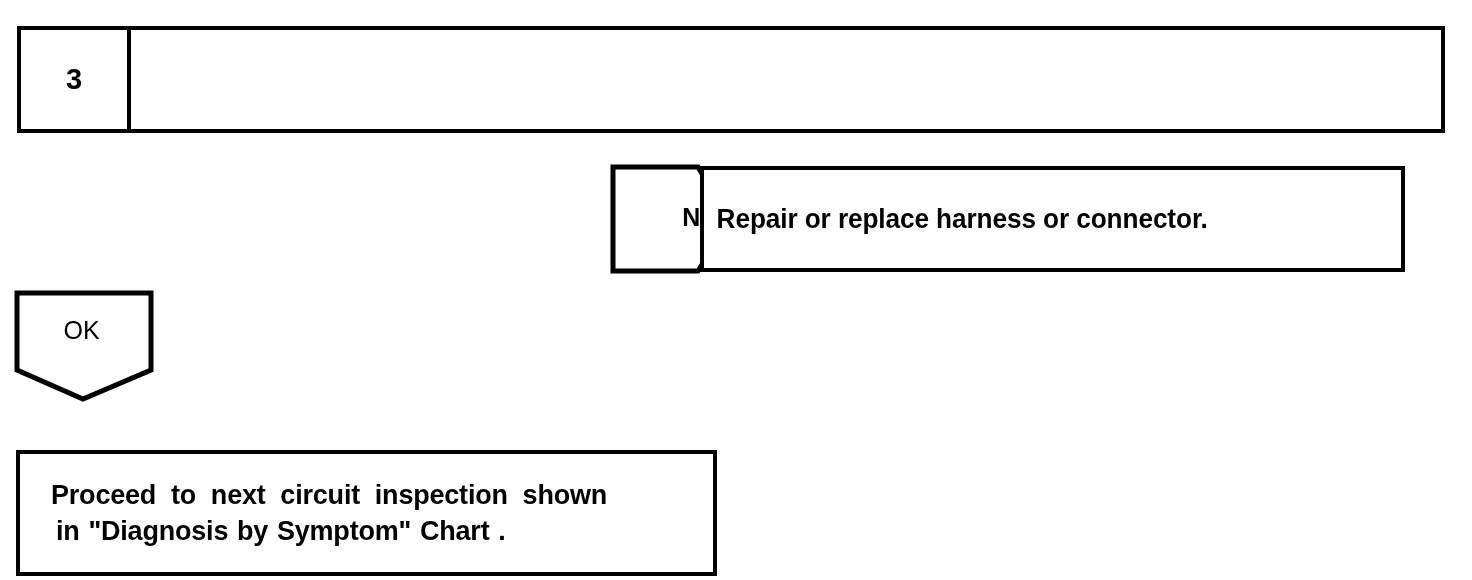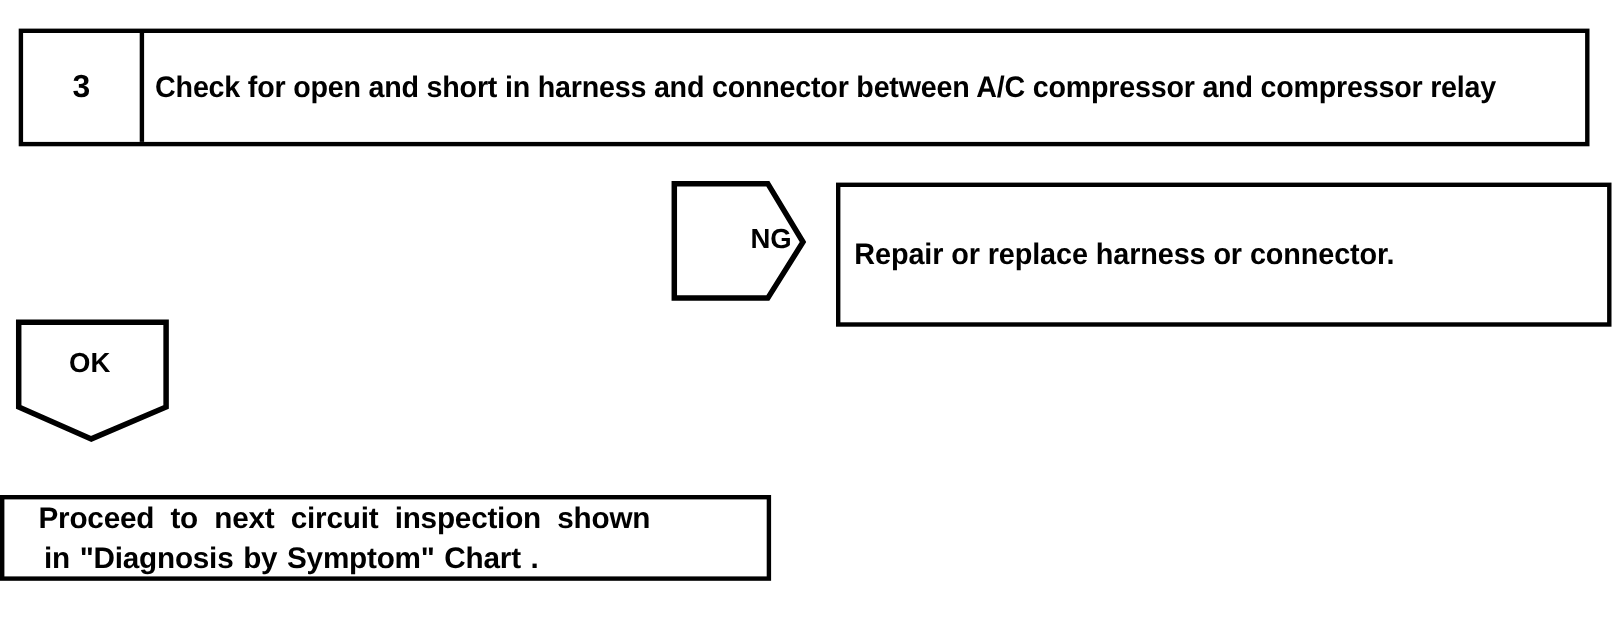--- a/index.html
+++ b/index.html
@@ -88,24 +88,24 @@
     text-align: center;
     font-size: 25px;
     font-weight: bold;
     letter-spacing: 0px;
     line-height: 1;
   }
 
   
   .repair-box {
     position: absolute;
-    left: 760px;
+    left: 700px;
     top: 166px;
     width: 705px;   
-    height: 131px;  
+    height: 106px;  
     box-sizing: border-box;
     border: 4px solid #000;
     background: #fff;
     display: flex;
     align-items: center;
   }
   .repair-text {
     font-size: 27px;
     font-weight: bold;
     line-height: 1.2;
@@ -126,32 +126,32 @@
   .ok-shape svg {
     display: block;
   }
   .ok-label {
     position: absolute;
     left: 14px;
     top: 318px;
     width: 135px;
     text-align: center;
     font-size: 25px;
-    font-weight: bold;
+    font-weight: normal;
     letter-spacing: 0px;
     line-height: 1;
   }
 
   
   .proceed-box {
     position: absolute;
-    left: 0;
+    left: 16px;
     top: 450px;
     width: 701px;   
-    height: 78px;  
+    height: 126px;  
     box-sizing: border-box;
     border: 4px solid #000;
     background: #fff;
     display: flex;
     flex-direction: column;
     justify-content: center;
   }
   .proceed-line {
     font-size: 27px;
     font-weight: bold;
@@ -170,23 +170,20 @@
 </style>
 </head>
 <body>
 
 <div class="canvas">
 
   <div class="step-box">
     <div class="step-num-cell">
       <span class="step-num">3</span>
     </div>
-    <div class="step-text-cell">
-      <span class="step-text">Check for open and short in harness and connector between A/C compressor and compressor relay</span>
-    </div>
   </div>
 
   <div class="ng-shape">
     <svg width="123" height="110" viewBox="0 0 123 110" xmlns="http://www.w3.org/2000/svg">
       <polygon points="3,3 88,3 120,56 88,107 3,107" fill="#ffffff" stroke="#000000" stroke-width="5" stroke-linejoin="miter"></polygon>
     </svg>
   </div>
   <div class="ng-label">NG</div>
 
   <div class="repair-box">

